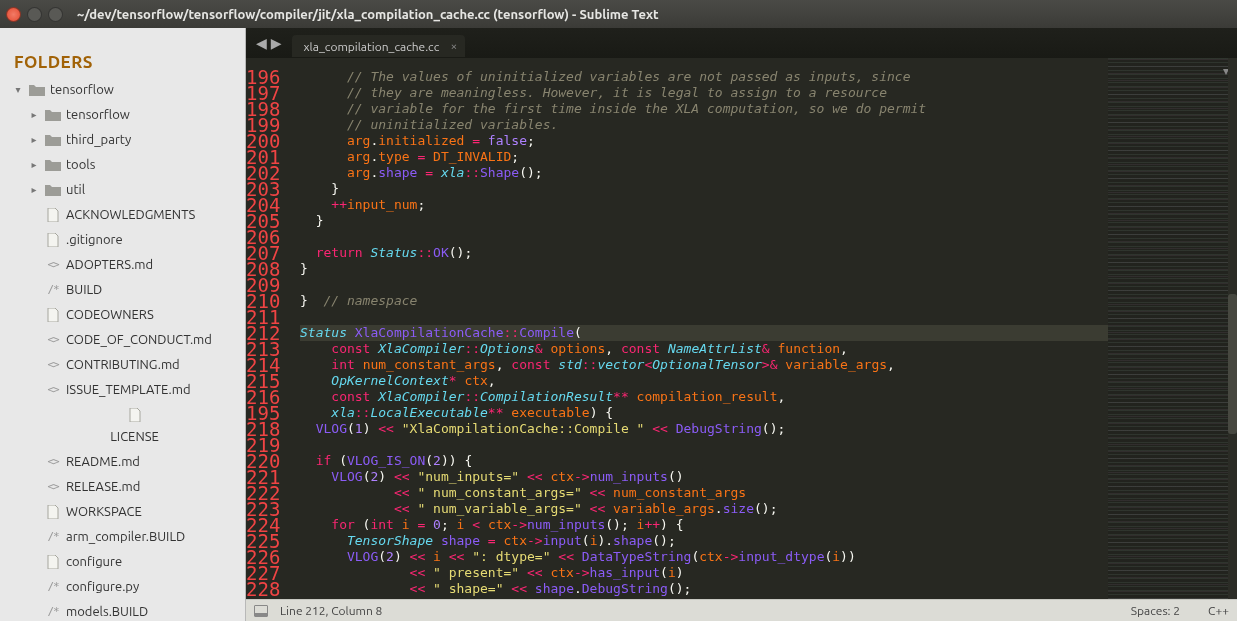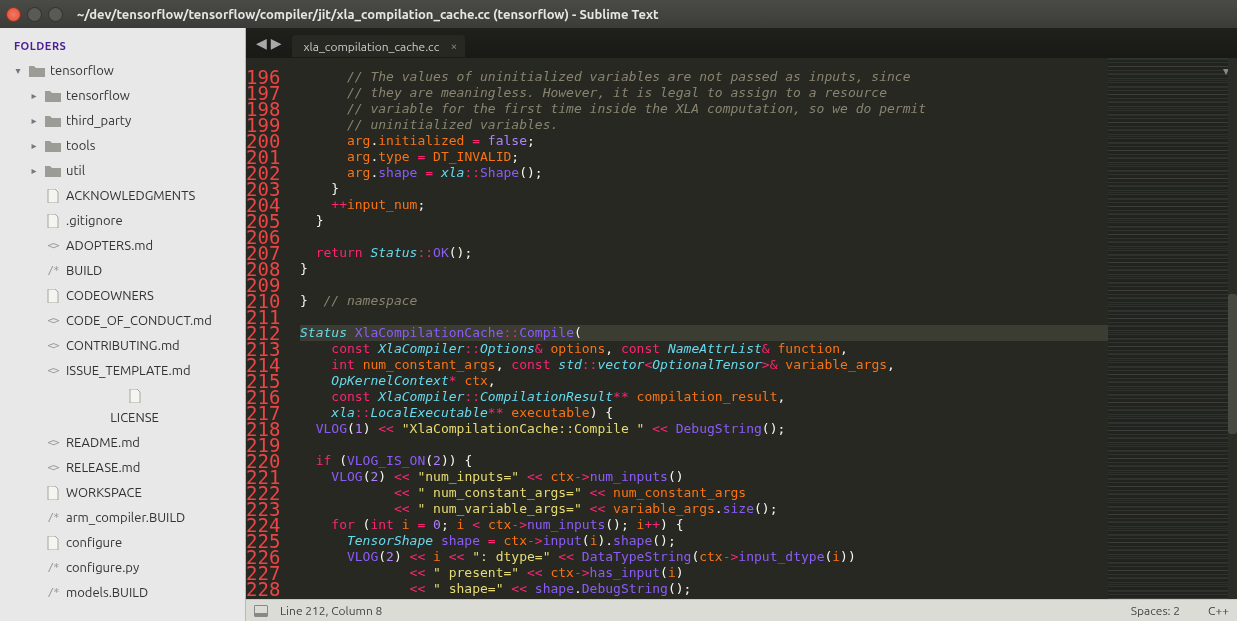--- a/index.html
+++ b/index.html
@@ -43,24 +43,24 @@
 }
 .sidebar {
   width: 246px;
   background: #e8e8e8;
   color: #333;
   overflow-y: auto;
   font-size: 13px;
   border-right: 1px solid #b8b8b8;
 }
 .side-header {
-  padding: 12px 14px 4px 14px;
+  padding: 24px 14px 4px 14px;
   font-weight: bold;
-  font-size: 11px;
-  color: #4c1d95;
+  font-size: 17px;
+  color: #a16207;
   letter-spacing: 0.5px;
 }
 .tree { padding: 2px 0 6px 4px; }
 .tree-row {
   display: flex;
   align-items: center;
   padding: 2px 4px 2px 2px;
   line-height: 21px;
   gap: 4px;
   white-space: nowrap;
@@ -394,21 +394,21 @@
           <div class="gline">207</div>
           <div class="gline">208</div>
           <div class="gline">209</div>
           <div class="gline">210</div>
           <div class="gline">211</div>
           <div class="gline">212</div>
           <div class="gline">213</div>
           <div class="gline">214</div>
           <div class="gline">215</div>
           <div class="gline">216</div>
-          <div class="gline">217</div>
+          <div class="gline">195</div>
           <div class="gline">218</div>
           <div class="gline">219</div>
           <div class="gline">220</div>
           <div class="gline">221</div>
           <div class="gline">222</div>
           <div class="gline">223</div>
           <div class="gline">224</div>
           <div class="gline">225</div>
           <div class="gline">226</div>
           <div class="gline">227</div>

